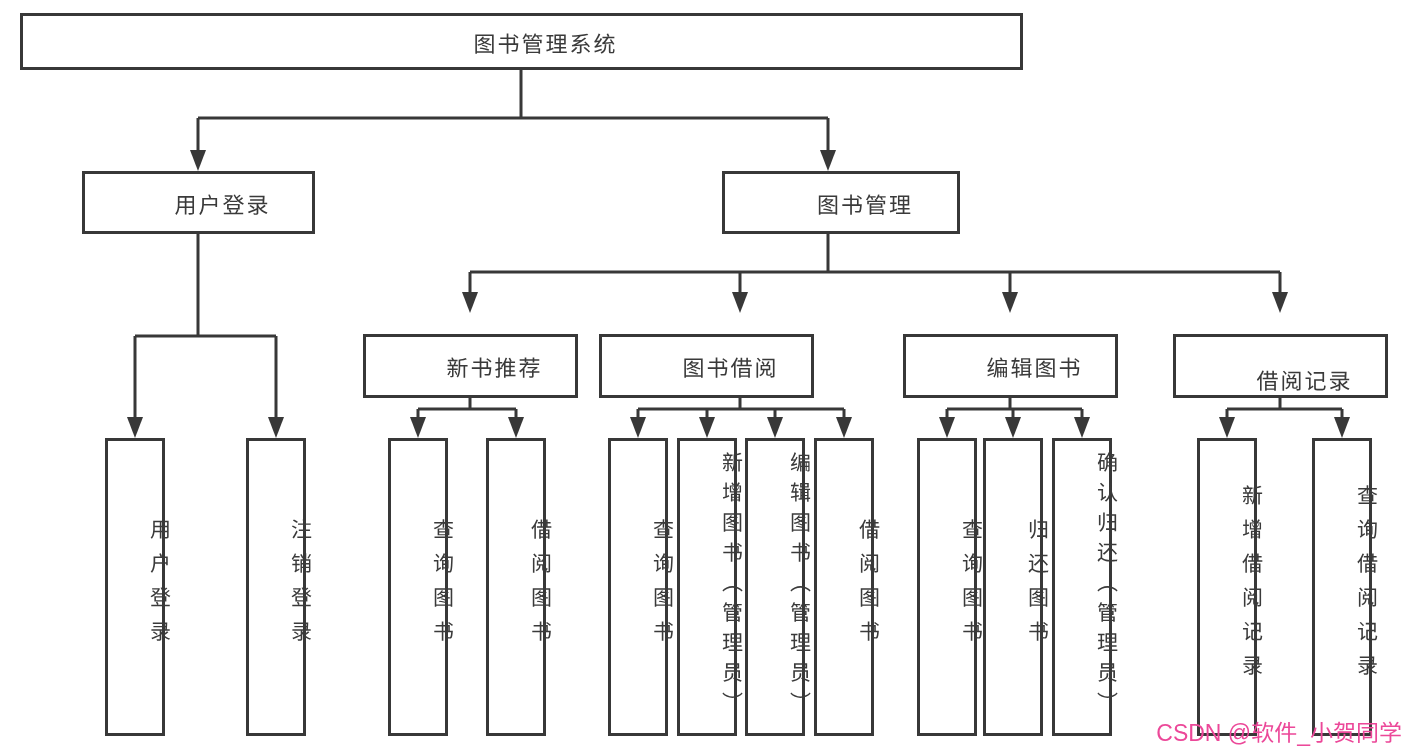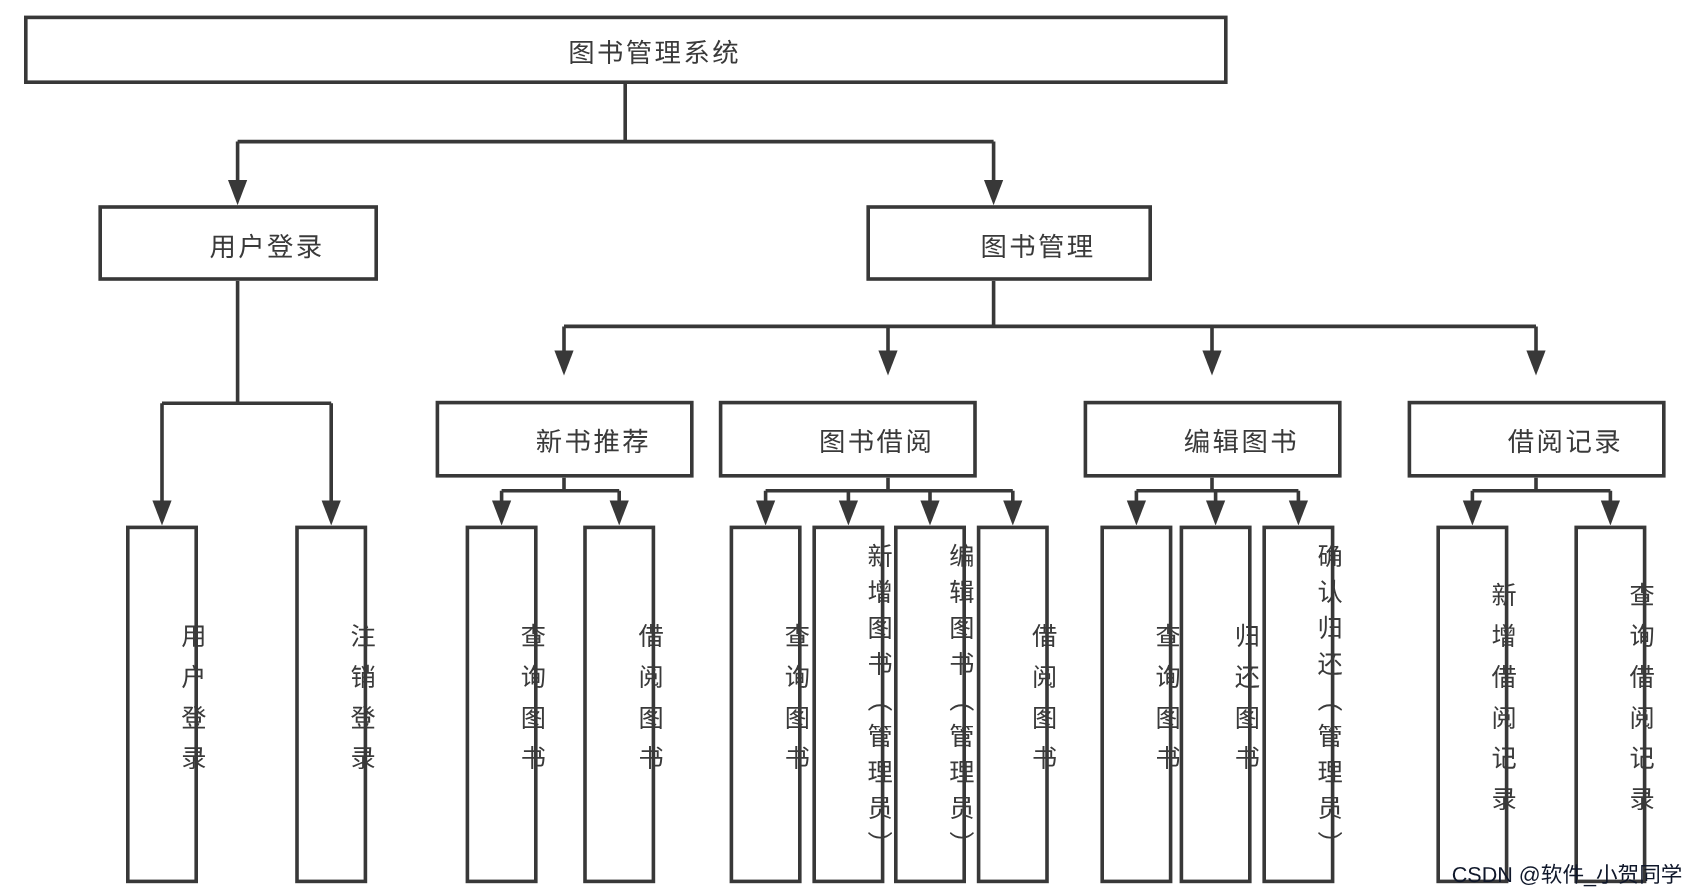--- a/index.html
+++ b/index.html
@@ -51,41 +51,41 @@
     letter-spacing: 9px;
   }
   
   .n-root          { left: 20px;   top: 13px;  width: 1003px; height: 57px; }
   .n-user-login    { left: 82px;   top: 171px; width: 233px;  height: 63px; }
   .n-book-mgmt     { left: 710px;  top: 171px; width: 238px;  height: 63px; margin-left: 12px; }
   .n-l3            { top: 313px; width: 215px; height: 64px; margin-top: 21px; }
   .n-recommend     { left: 363px; }
   .n-borrow        { left: 599px; }
   .n-current       { left: 903px; }
-  .n-records       { left: 1173px; }
+  .n-records       { left: 1173px; align-items: flex-end; }
   .leaf            { top: 438px; width: 60px; height: 298px; }
   .lf-0  { left: 105px;  }
   .lf-1  { left: 246px;  }
   .lf-2  { left: 388px;  }
   .lf-3  { left: 486px;  }
   .lf-4  { left: 608px;  }
   .lf-5  { left: 677px;  }
   .lf-6  { left: 745px;  }
   .lf-7  { left: 814px;  }
   .lf-8  { left: 917px;  }
   .lf-9  { left: 983px;  }
   .lf-10 { left: 1052px; }
   .lf-11 { left: 1197px; }
   .lf-12 { left: 1312px; }
   #watermark {
     position: absolute;
     top: 714px;
     right: 3px;
-    font-size: 18px;
-    color: #0f172a;
+    font-size: 23px;
+    color: #ec4899;
     z-index: 5;
     white-space: nowrap;
   }
 </style>
 </head>
 <body>
 
 <div id="canvas">
 
   <svg id="connectors" viewBox="0 0 1405 747" xmlns="http://www.w3.org/2000/svg">

